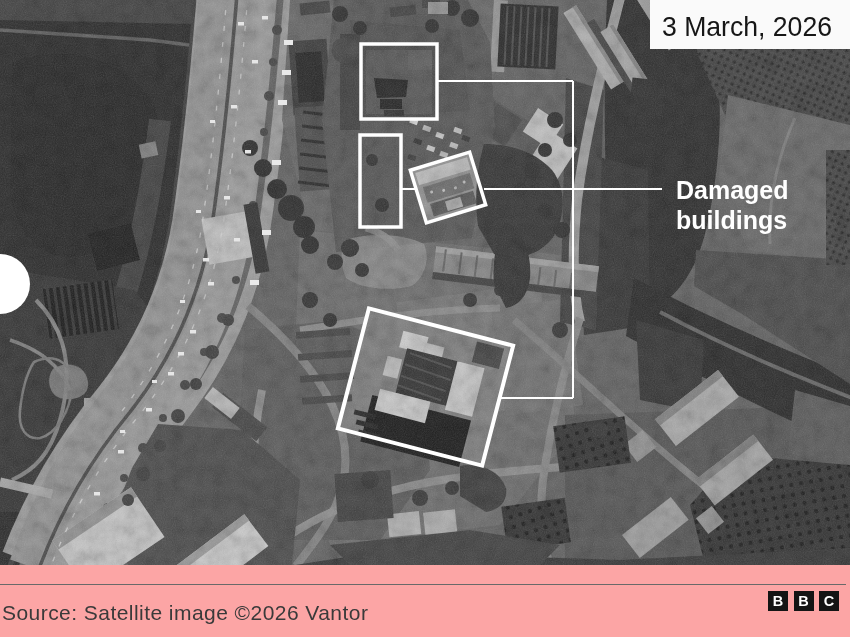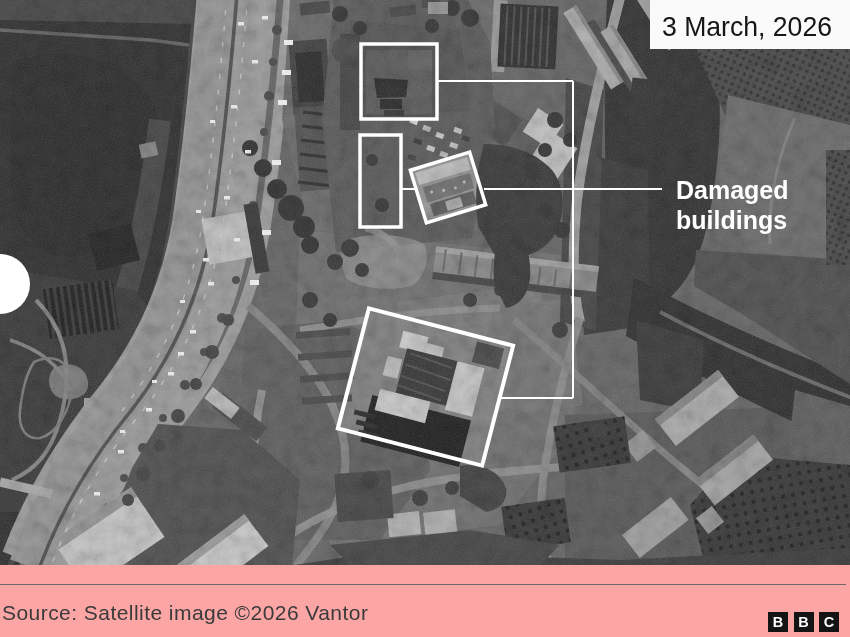--- a/index.html
+++ b/index.html
@@ -1,21 +1,21 @@
 <!DOCTYPE html>
 <html><head>
 <meta charset="utf-8">
 <style>
 html,body{margin:0;padding:0;background:#fff;}
 body{width:850px;height:637px;overflow:hidden;font-family:"Liberation Sans",sans-serif;}
 #photo{position:absolute;left:0;top:0;width:850px;height:565px;overflow:hidden;}
 #footer{position:absolute;left:0;top:565px;width:850px;height:80px;background:#fca5a5;}
 #rule{position:absolute;left:0;top:19px;width:846px;height:0;border-top:1.6px solid #696969;}
 #src{position:absolute;left:2px;top:36px;font-size:21px;color:#3a3a3a;letter-spacing:0.45px;}
-#bbc{position:absolute;right:11px;top:47px;line-height:0;font-size:0;}
+#bbc{position:absolute;right:11px;top:26px;line-height:0;font-size:0;}
 #bbc .b{display:inline-block;width:20px;height:20px;background:#141414;color:#fff;font-weight:bold;font-size:14.5px;line-height:20px;text-align:center;margin-left:5.5px;vertical-align:top;}
 </style>
 </head>
 <body>
 
 <div id="photo">
 <svg width="850" height="565" viewBox="0 0 850 565" xmlns="http://www.w3.org/2000/svg">
 <defs>
 <filter id="grain" x="0" y="0" width="100%" height="100%">
   <feTurbulence type="fractalNoise" baseFrequency="0.9" numOctaves="2" seed="7" stitchTiles="stitch"></feTurbulence>

